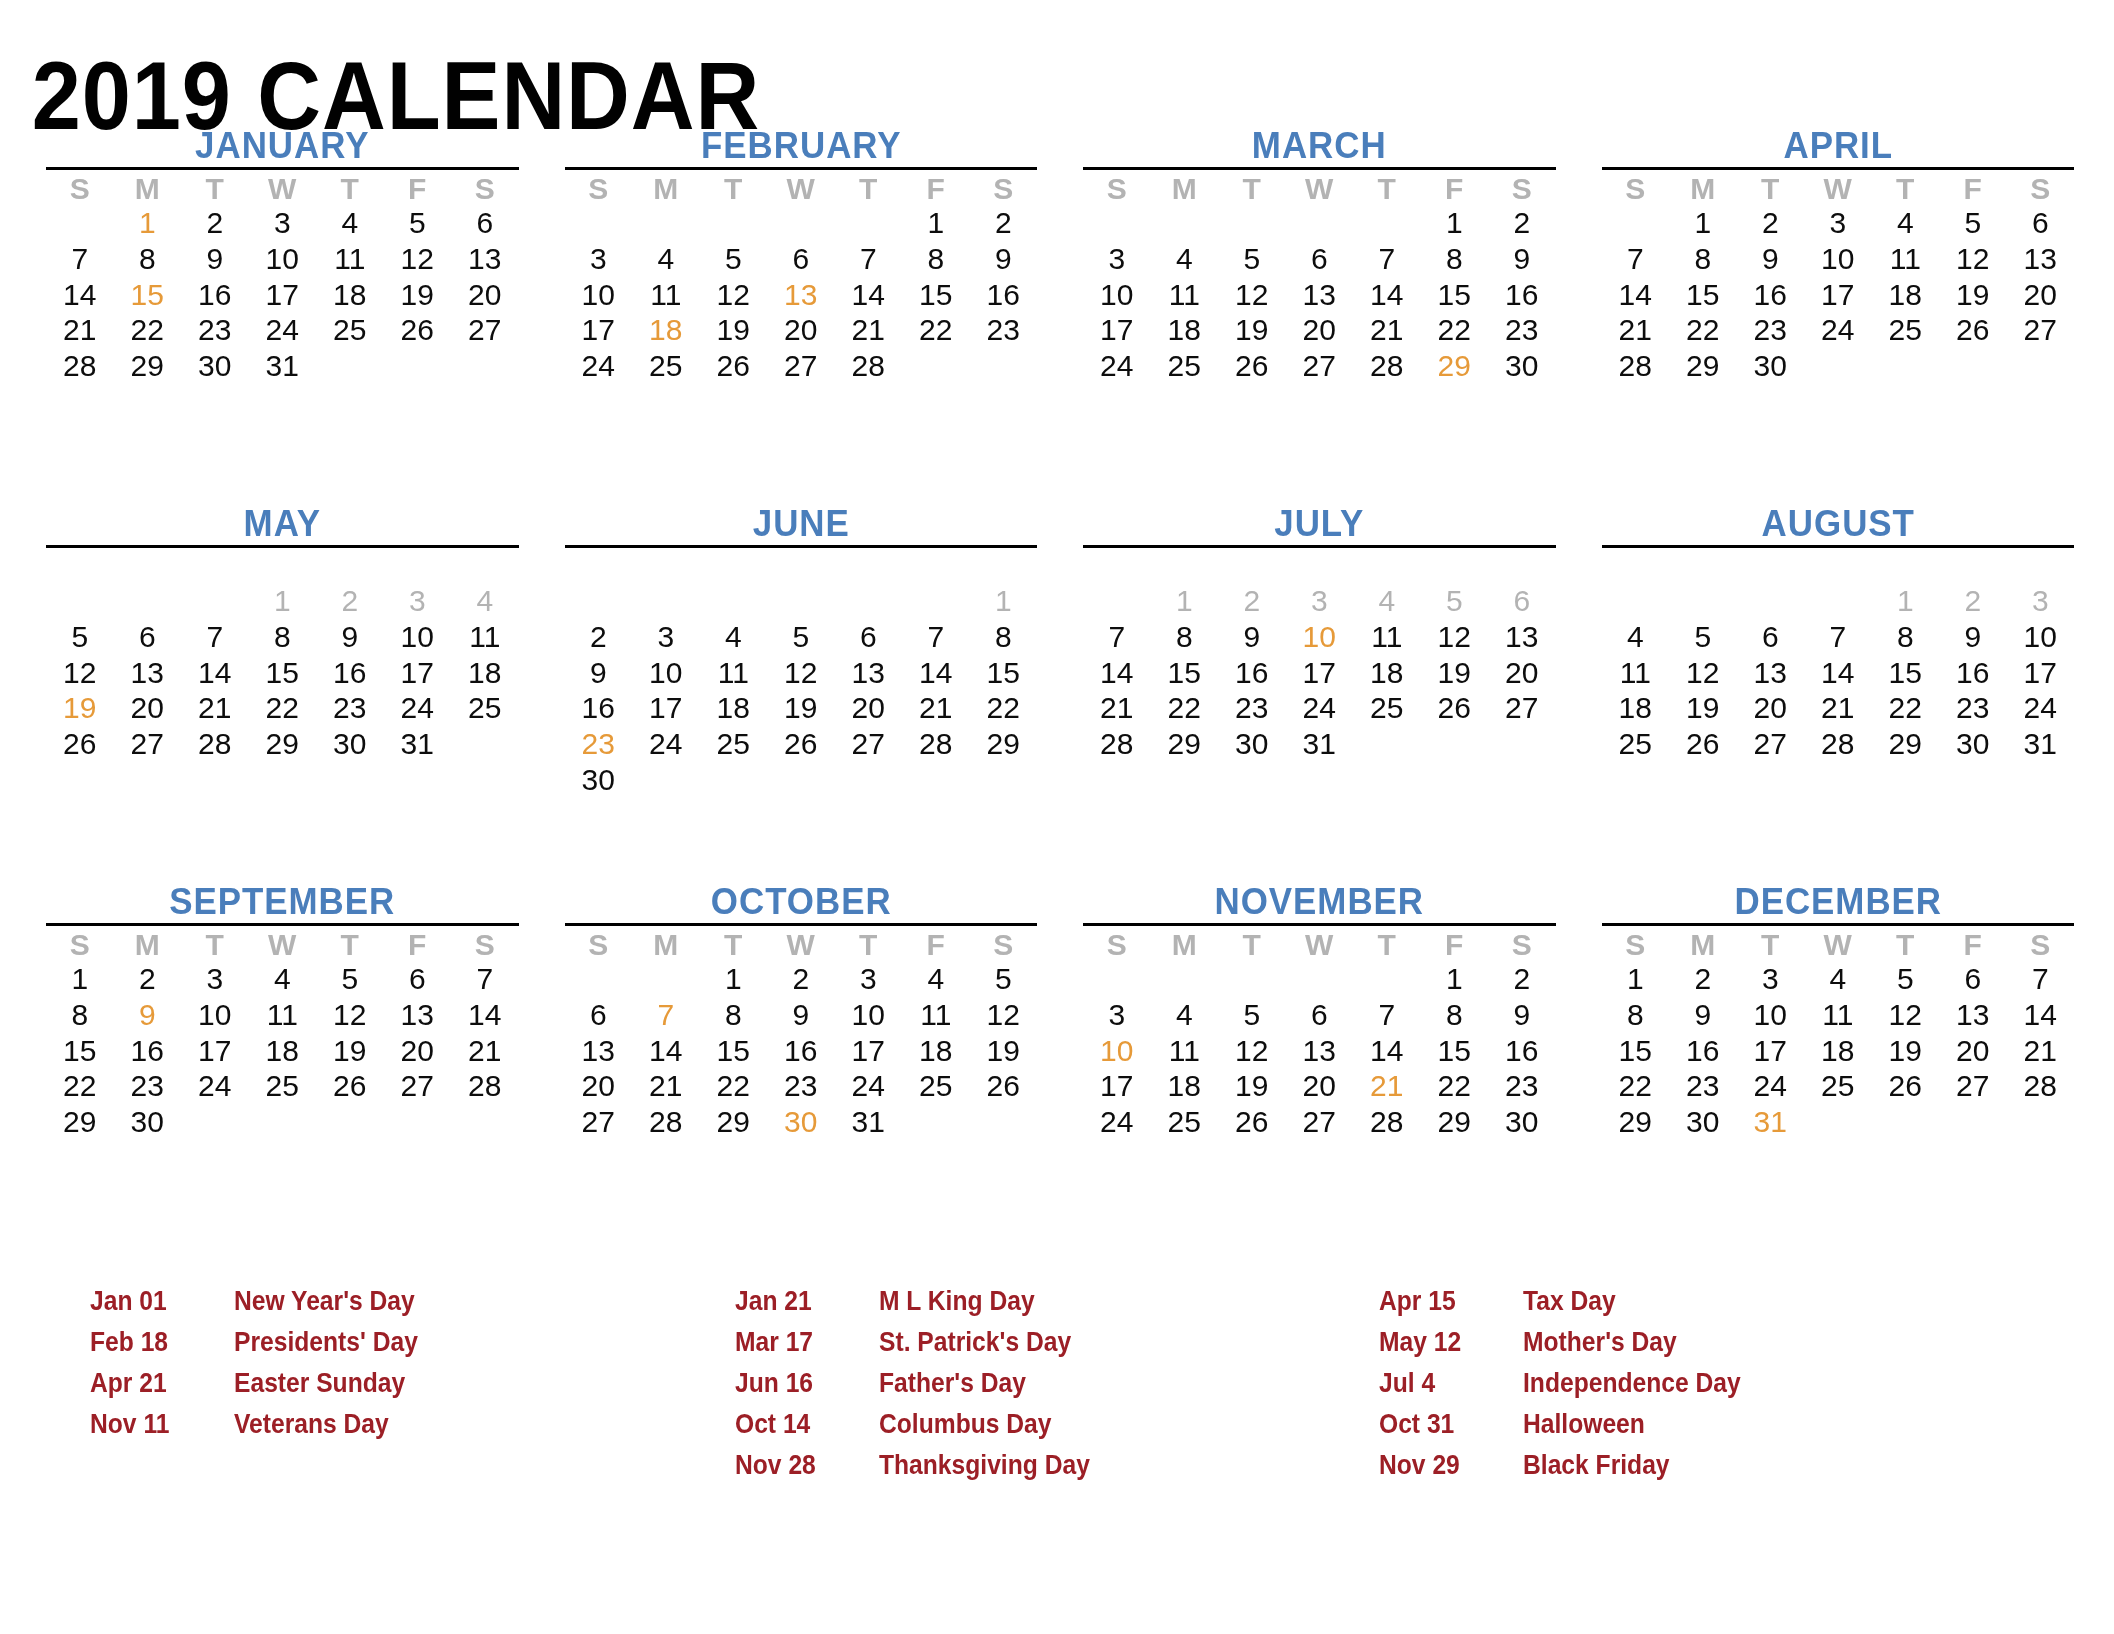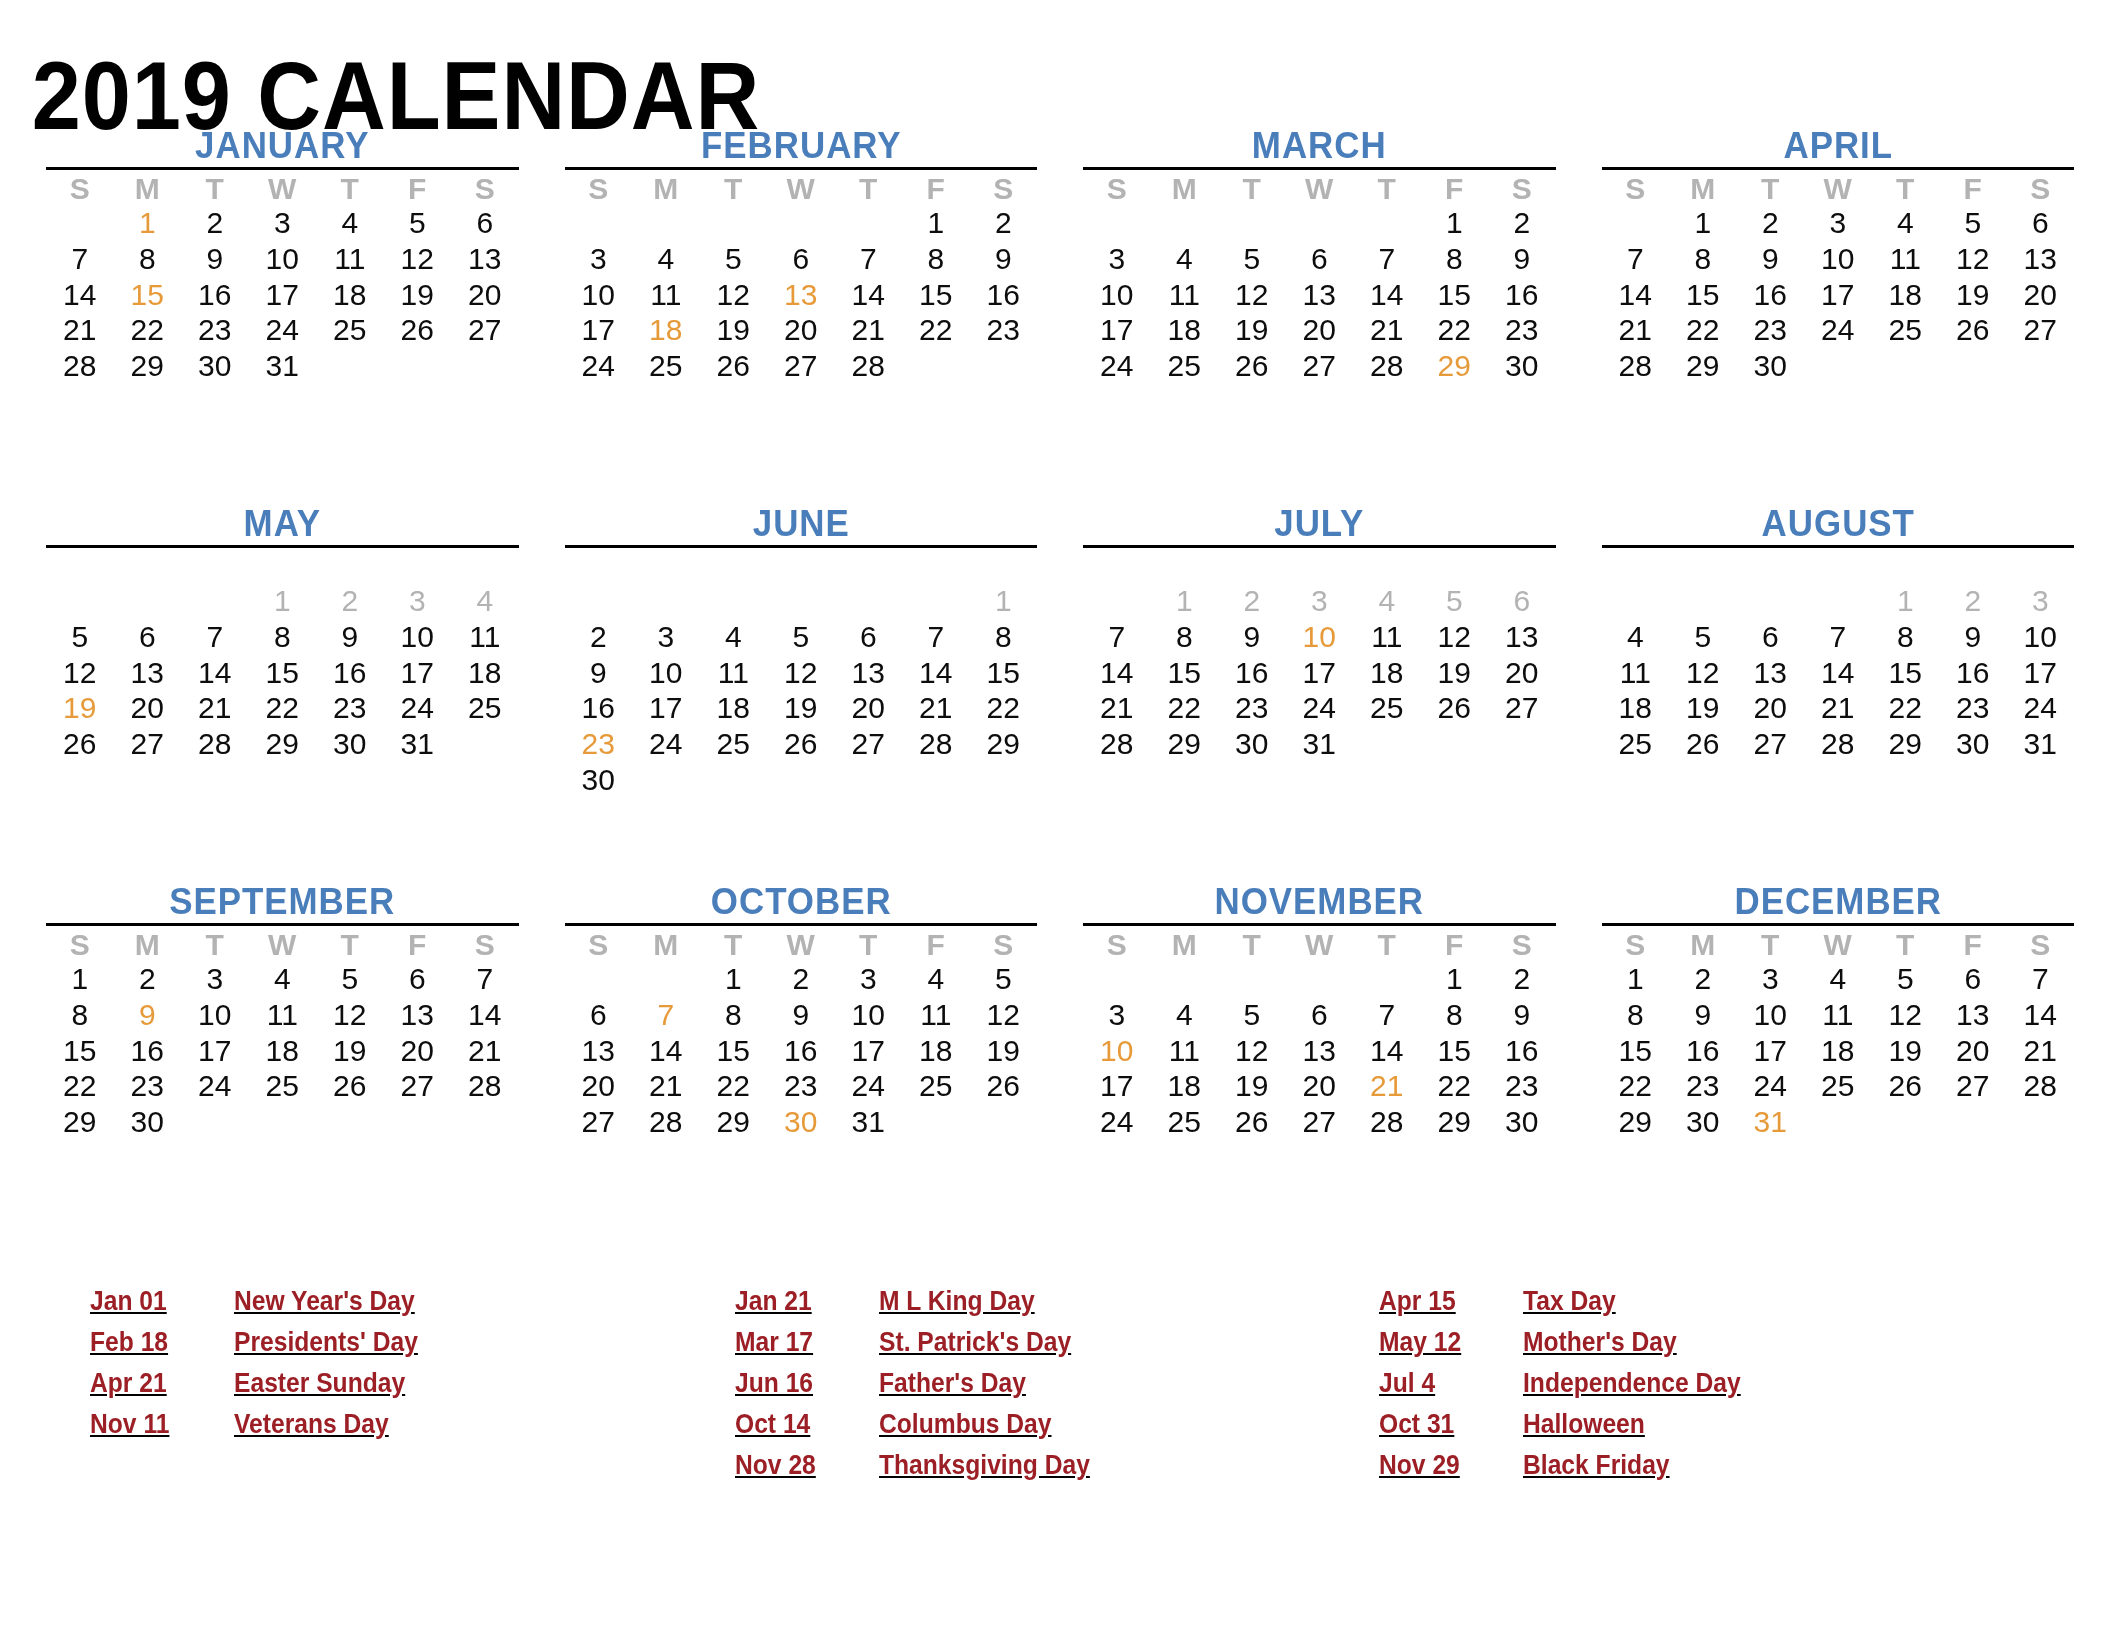--- a/index.html
+++ b/index.html
@@ -92,21 +92,20 @@
   .day.dim { color: #b3b3b3; }
   .day.empty { color: transparent; }
 
   
   .holidays {
     display: grid;
     grid-template-columns: repeat(3, 1fr);
     column-gap: 0px;
     padding: 18px 90px 0 90px;
     box-sizing: border-box;
-    text-decoration: underline;
   }
   .hol-col {
     display: flex;
     flex-direction: column;
     row-gap: 0px;
   }
   .hol-row {
     display: grid;
     grid-template-columns: 130px 1fr;
     column-gap: 14px;

